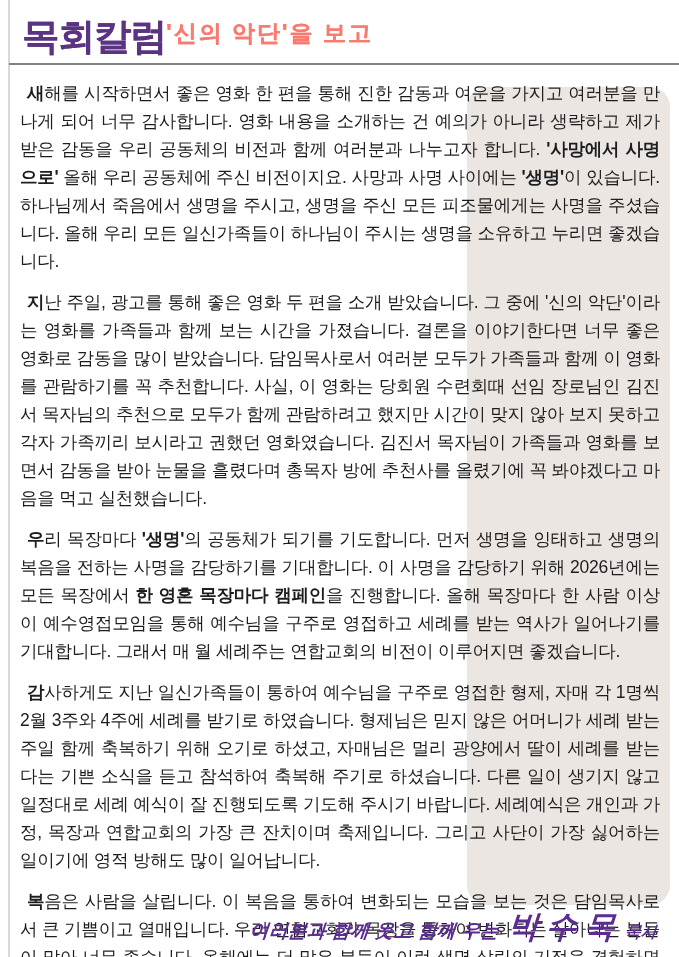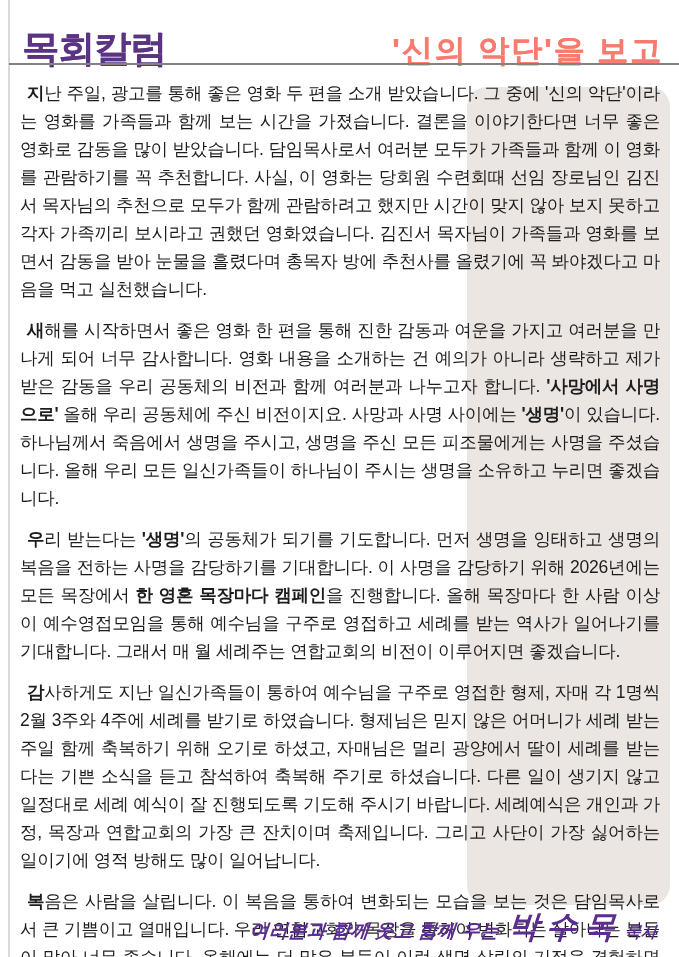--- a/index.html
+++ b/index.html
@@ -16,31 +16,31 @@
     width:679px;height:957px;
     background:#ffffff;
     font-family:"Liberation Sans","DejaVu Sans",sans-serif;
     position:relative;overflow:hidden;
   }
   .left-edge{
     position:absolute;left:8px;top:0;bottom:0;width:2px;
     background:var(--edge-gray);
   }
   .header{
-    position:absolute;left:22px;right:16px;top:28px;height:46px;
-    display:flex;justify-content:space-between;align-items:flex-start;
+    position:absolute;left:22px;right:16px;top:16px;height:46px;
+    display:flex;align-items:flex-start;
   }
   .title{
     font-size:37px;font-weight:900;color:var(--title-purple);
     letter-spacing:-1px;line-height:42px;
     text-shadow:0.6px 0 0 var(--title-purple);
   }
   .subtitle{
-    font-size:31px;font-weight:800;color:var(--subtitle-red);
-    letter-spacing:2px;line-height:34px;margin-top:6px;
+    font-size:23px;font-weight:800;color:var(--subtitle-red);
+    letter-spacing:2px;line-height:34px;
     text-shadow:0.5px 0 0 var(--subtitle-red);
   }
   .rule{
     position:absolute;left:9px;right:0;top:63px;height:2px;
     background:var(--rule-gray);
   }
   .highlight-band{
     position:absolute;left:467px;top:87px;width:203px;height:818px;
     background:var(--highlight-band);border-radius:20px;
   }
@@ -82,23 +82,23 @@
 <div class="header">
   <div class="title">목회칼럼</div>
   <div class="subtitle">'신의 악단'을 보고</div>
 </div>
 
 <div class="rule"></div>
 
 <div class="highlight-band"></div>
 
 <div class="article">
+    <p><span class="b">새</span><span>해를 시작하면서 좋은 영화 한 편을 통해 진한 감동과 여운을 가지고 여러분을 만나게 되어 너무 감사합니다. 영화 내용을 소개하는 건 예의가 아니라 생략하고 제가 받은 감동을 우리 공동체의 비전과 함께 여러분과 나누고자 합니다. </span><span class="b">'사망에서 사명으로'</span><span> 올해 우리 공동체에 주신 비전이지요. 사망과 사명 사이에는 </span><span class="b">'생명'</span><span>이 있습니다. 하나님께서 죽음에서 생명을 주시고, 생명을 주신 모든 피조물에게는 사명을 주셨습니다. 올해 우리 모든 일신가족들이 하나님이 주시는 생명을 소유하고 누리면 좋겠습니다.</span></p>
     <p><span class="b">지</span><span>난 주일, 광고를 통해 좋은 영화 두 편을 소개 받았습니다. 그 중에 '신의 악단'이라는 영화를 가족들과 함께 보는 시간을 가졌습니다. 결론을 이야기한다면 너무 좋은 영화로 감동을 많이 받았습니다. 담임목사로서 여러분 모두가 가족들과 함께 이 영화를 관람하기를 꼭 추천합니다. 사실, 이 영화는 당회원 수련회때 선임 장로님인 김진서 목자님의 추천으로 모두가 함께 관람하려고 했지만 시간이 맞지 않아 보지 못하고 각자 가족끼리 보시라고 권했던 영화였습니다. 김진서 목자님이 가족들과 영화를 보면서 감동을 받아 눈물을 흘렸다며 총목자 방에 추천사를 올렸기에 꼭 봐야겠다고 마음을 먹고 실천했습니다.</span></p>
-    <p><span class="b">새</span><span>해를 시작하면서 좋은 영화 한 편을 통해 진한 감동과 여운을 가지고 여러분을 만나게 되어 너무 감사합니다. 영화 내용을 소개하는 건 예의가 아니라 생략하고 제가 받은 감동을 우리 공동체의 비전과 함께 여러분과 나누고자 합니다. </span><span class="b">'사망에서 사명으로'</span><span> 올해 우리 공동체에 주신 비전이지요. 사망과 사명 사이에는 </span><span class="b">'생명'</span><span>이 있습니다. 하나님께서 죽음에서 생명을 주시고, 생명을 주신 모든 피조물에게는 사명을 주셨습니다. 올해 우리 모든 일신가족들이 하나님이 주시는 생명을 소유하고 누리면 좋겠습니다.</span></p>
-    <p><span class="b">우</span><span>리 받는다는 </span><span class="b">'생명'</span><span>의 공동체가 되기를 기도합니다. 먼저 생명을 잉태하고 생명의 복음을 전하는 사명을 감당하기를 기대합니다. 이 사명을 감당하기 위해 2026년에는 모든 목장에서 </span><span class="b">한 영혼 목장마다 캠페인</span><span>을 진행합니다. 올해 목장마다 한 사람 이상이 예수영접모임을 통해 예수님을 구주로 영접하고 세례를 받는 역사가 일어나기를 기대합니다. 그래서 매 월 세례주는 연합교회의 비전이 이루어지면 좋겠습니다.</span></p>
+    <p><span class="b">우</span><span>리 목장마다 </span><span class="b">'생명'</span><span>의 공동체가 되기를 기도합니다. 먼저 생명을 잉태하고 생명의 복음을 전하는 사명을 감당하기를 기대합니다. 이 사명을 감당하기 위해 2026년에는 모든 목장에서 </span><span class="b">한 영혼 목장마다 캠페인</span><span>을 진행합니다. 올해 목장마다 한 사람 이상이 예수영접모임을 통해 예수님을 구주로 영접하고 세례를 받는 역사가 일어나기를 기대합니다. 그래서 매 월 세례주는 연합교회의 비전이 이루어지면 좋겠습니다.</span></p>
     <p><span class="b">감</span><span>사하게도 지난 일신가족들이 통하여 예수님을 구주로 영접한 형제, 자매 각 1명씩 2월 3주와 4주에 세례를 받기로 하였습니다. 형제님은 믿지 않은 어머니가 세례 받는 주일 함께 축복하기 위해 오기로 하셨고, 자매님은 멀리 광양에서 딸이 세례를 받는다는 기쁜 소식을 듣고 참석하여 축복해 주기로 하셨습니다. 다른 일이 생기지 않고 일정대로 세례 예식이 잘 진행되도록 기도해 주시기 바랍니다. 세례예식은 개인과 가정, 목장과 연합교회의 가장 큰 잔치이며 축제입니다. 그리고 사단이 가장 싫어하는 일이기에 영적 방해도 많이 일어납니다.</span></p>
     <p><span class="b">복</span><span>음은 사람을 살립니다. 이 복음을 통하여 변화되는 모습을 보는 것은 담임목사로서 큰 기쁨이고 열매입니다. 우리 연합교회와 목장을 통하여 변화되는 살아나는 분들이 많아 너무 좋습니다. 올해에는 더 많은 분들이 이런 생명 살림의 기적을 경험하면 좋겠습니다.</span></p>
   </div>
 
 <div class="signature">
   <span class="sig-phrase">여러분과 함께 웃고 함께 우는</span>
   <span class="sig-name">박수목</span>
   <span class="sig-title">목사</span>
 </div>
 

